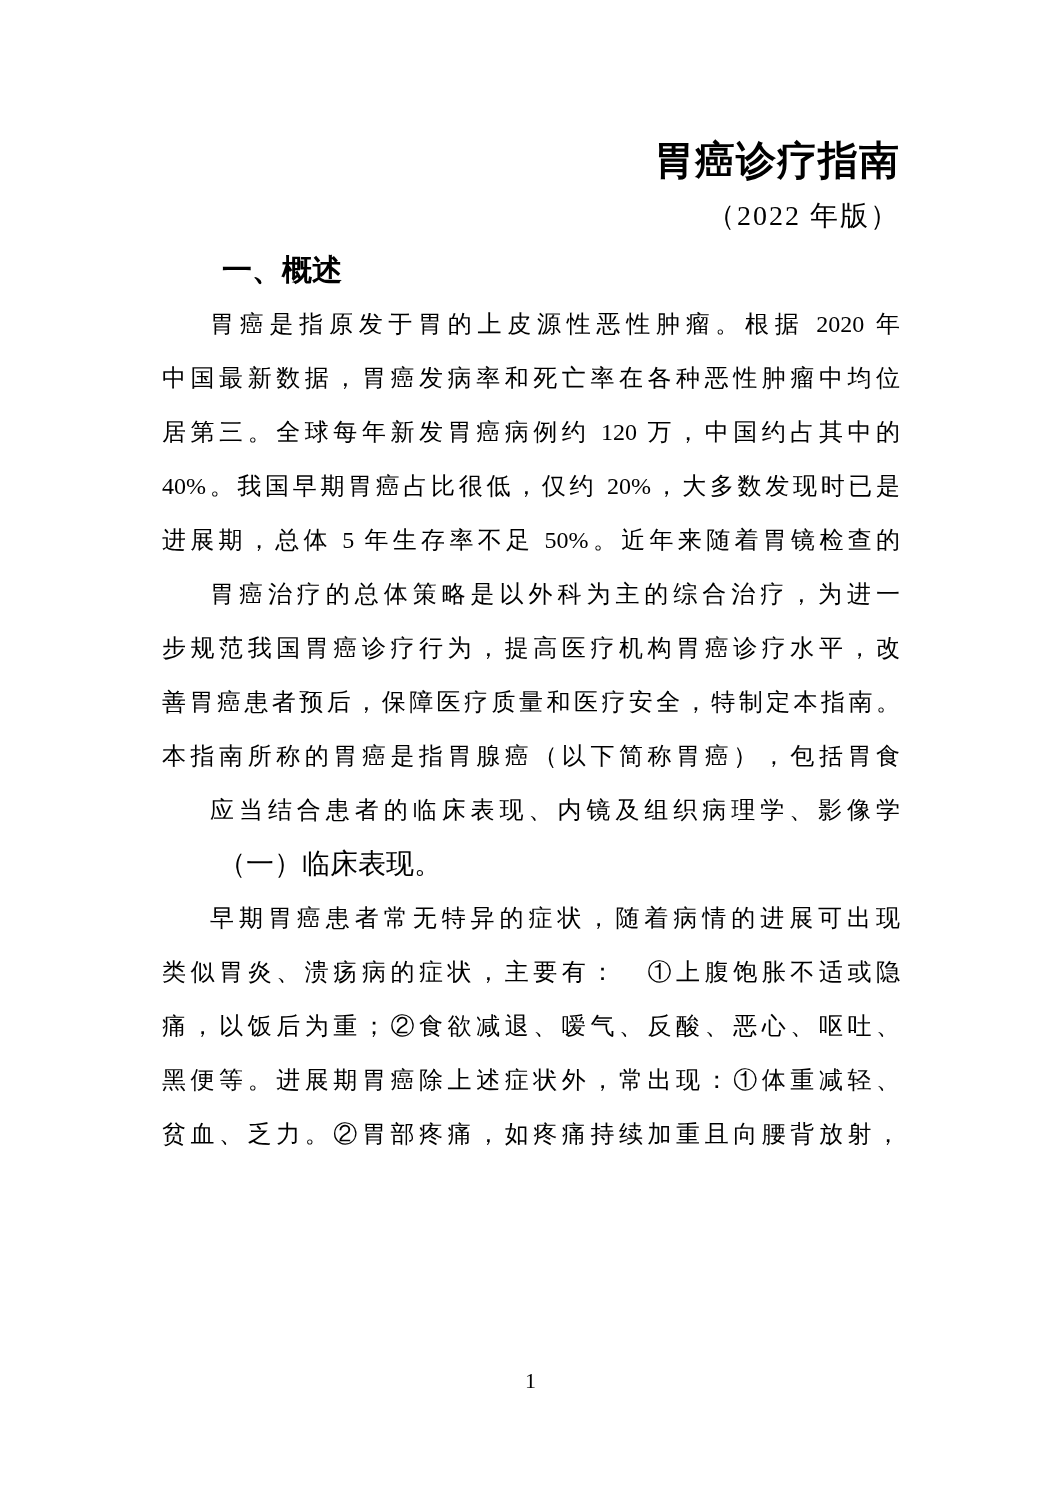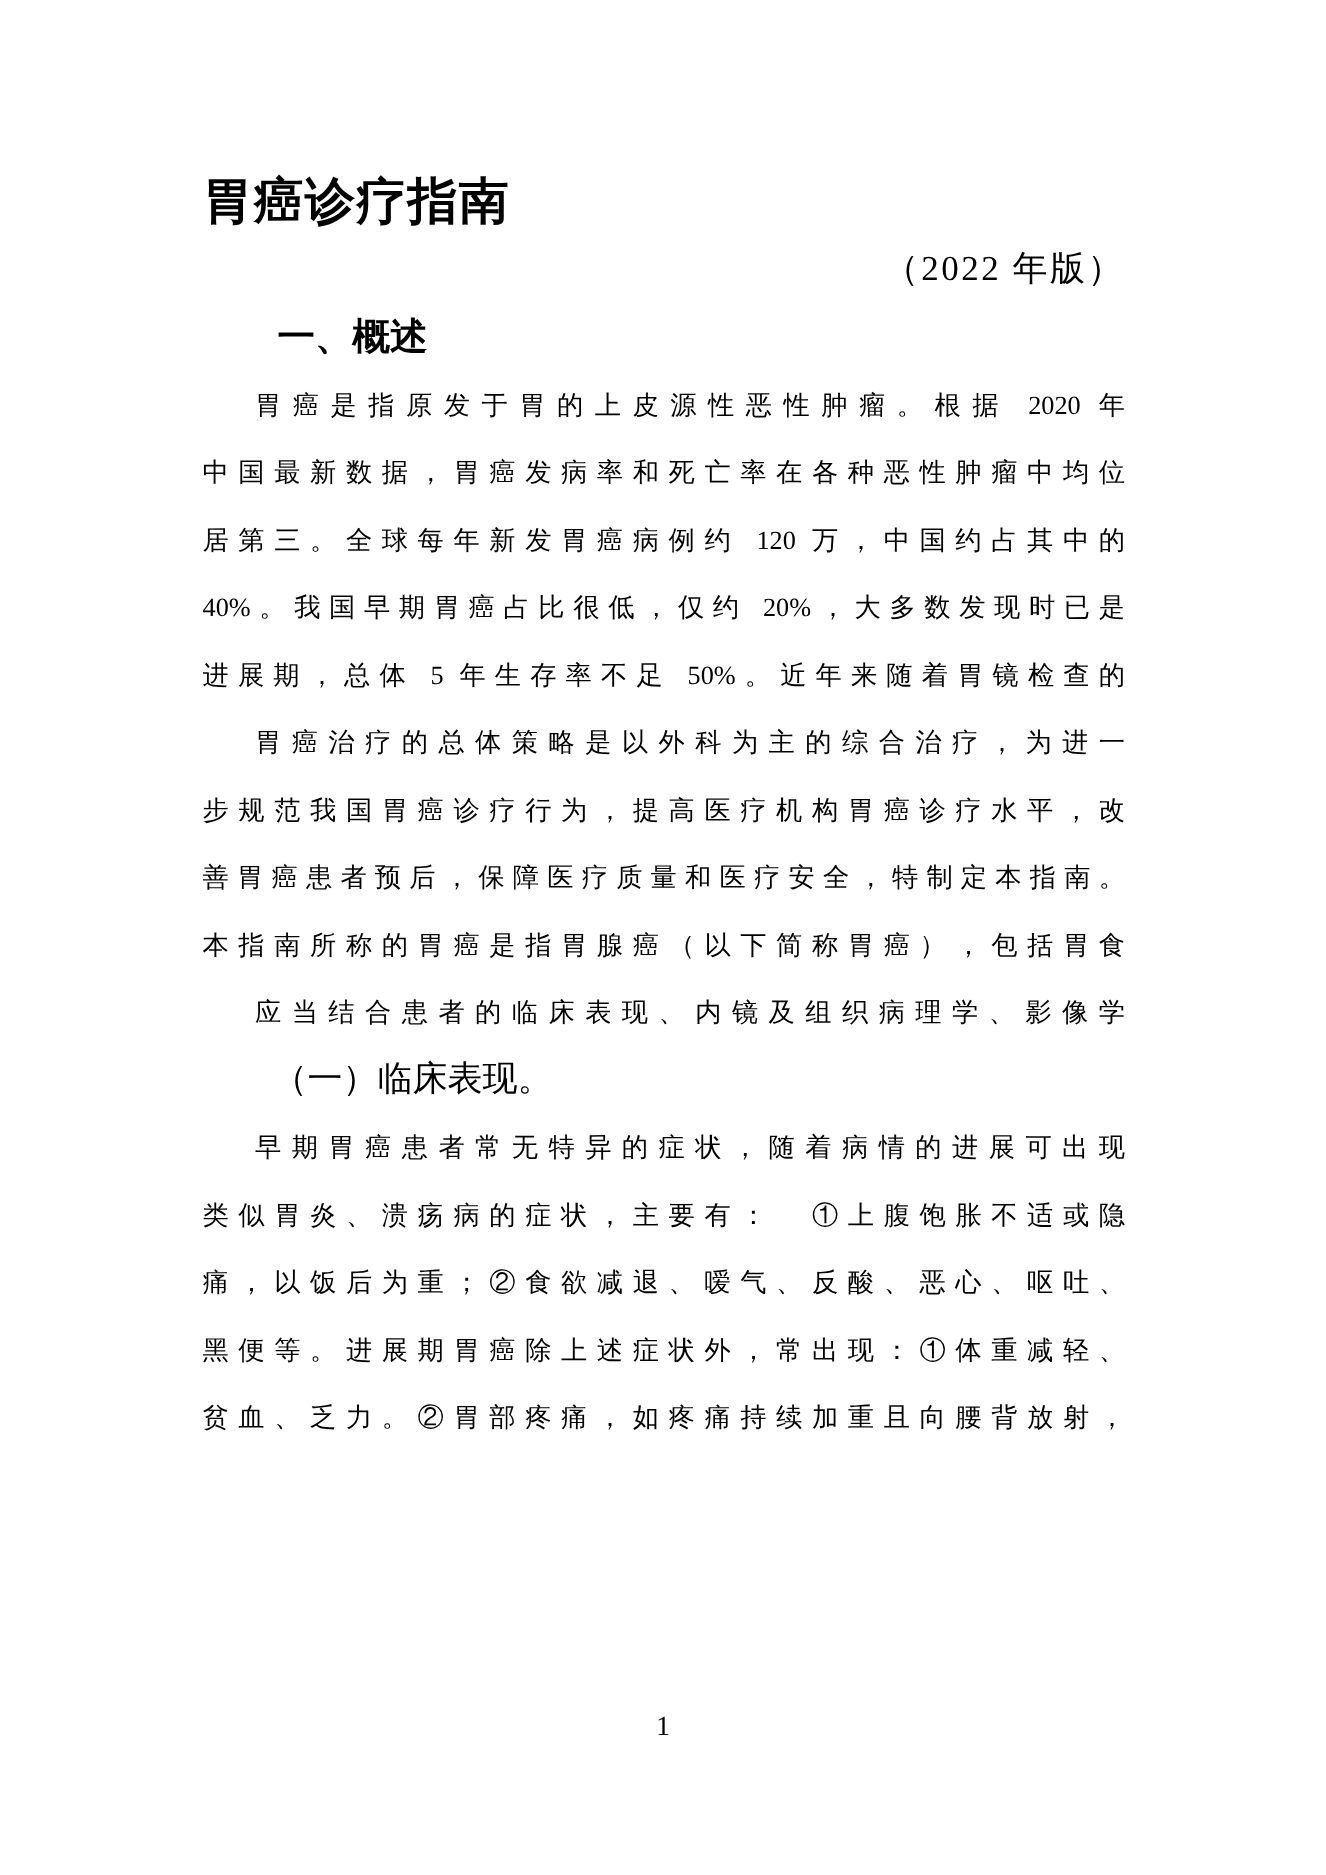--- a/index.html
+++ b/index.html
@@ -12,34 +12,34 @@
   }
   .page {
     position: relative;
     box-sizing: border-box;
     width: 1061px; height: 1500px;
     padding: 134px 161px 0 162px;
     background: #ffffff;
   }
   .doc-title {
     height: 54px; line-height: 54px;
-    text-align: left;
+    text-align: right;
     font-size: 40px;
     font-weight: 700;
     letter-spacing: 1px;
   }
   .doc-subtitle {
     height: 55px; line-height: 55px;
     text-align: right;
     font-size: 28px;
     letter-spacing: 2px;
   }
   .line {
     height: 54px; line-height: 54px;
-    font-size: 21px;
+    font-size: 24px;
     white-space: nowrap;
   }
   .line.just {
     white-space: normal;
     text-align: justify;
     text-align-last: justify;
     text-justify: inter-ideograph;
   }
   .line.ind { text-indent: 2em; }
   .line.heading {

